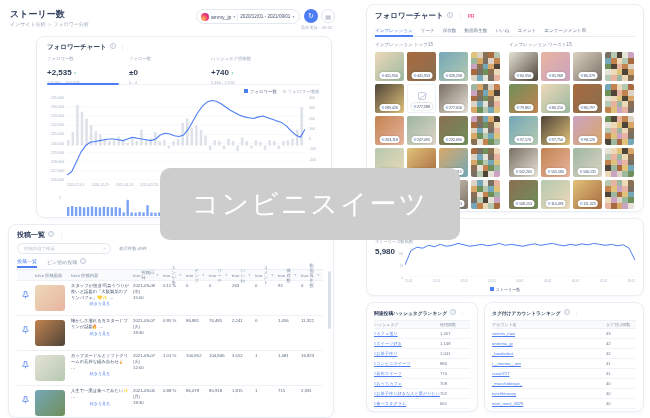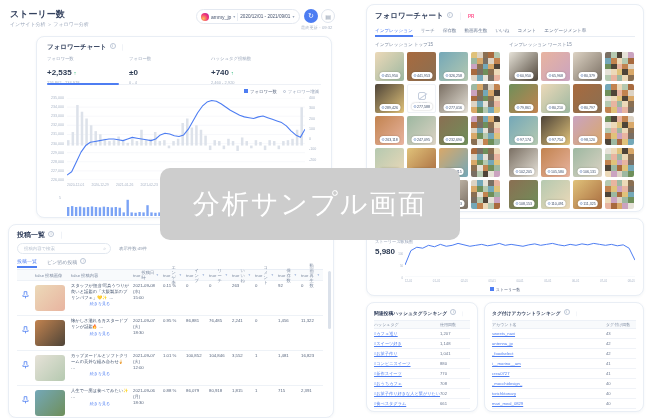--- a/index.html
+++ b/index.html
@@ -1042,16 +1042,16 @@
           </div>
           <div class="rrow">
             <span class="rc1"><span class="rlink">ikura_gohan</span></span>
             <span class="rc2 rval">39</span>
           </div>
         </div>
     </div>
   </div>
 
   <div class="overlay">
-    <span>分析サンプル画面</span>
+    <span>コンビニスイーツ</span>
   </div>
 
 </div>
 
 </body></html>

